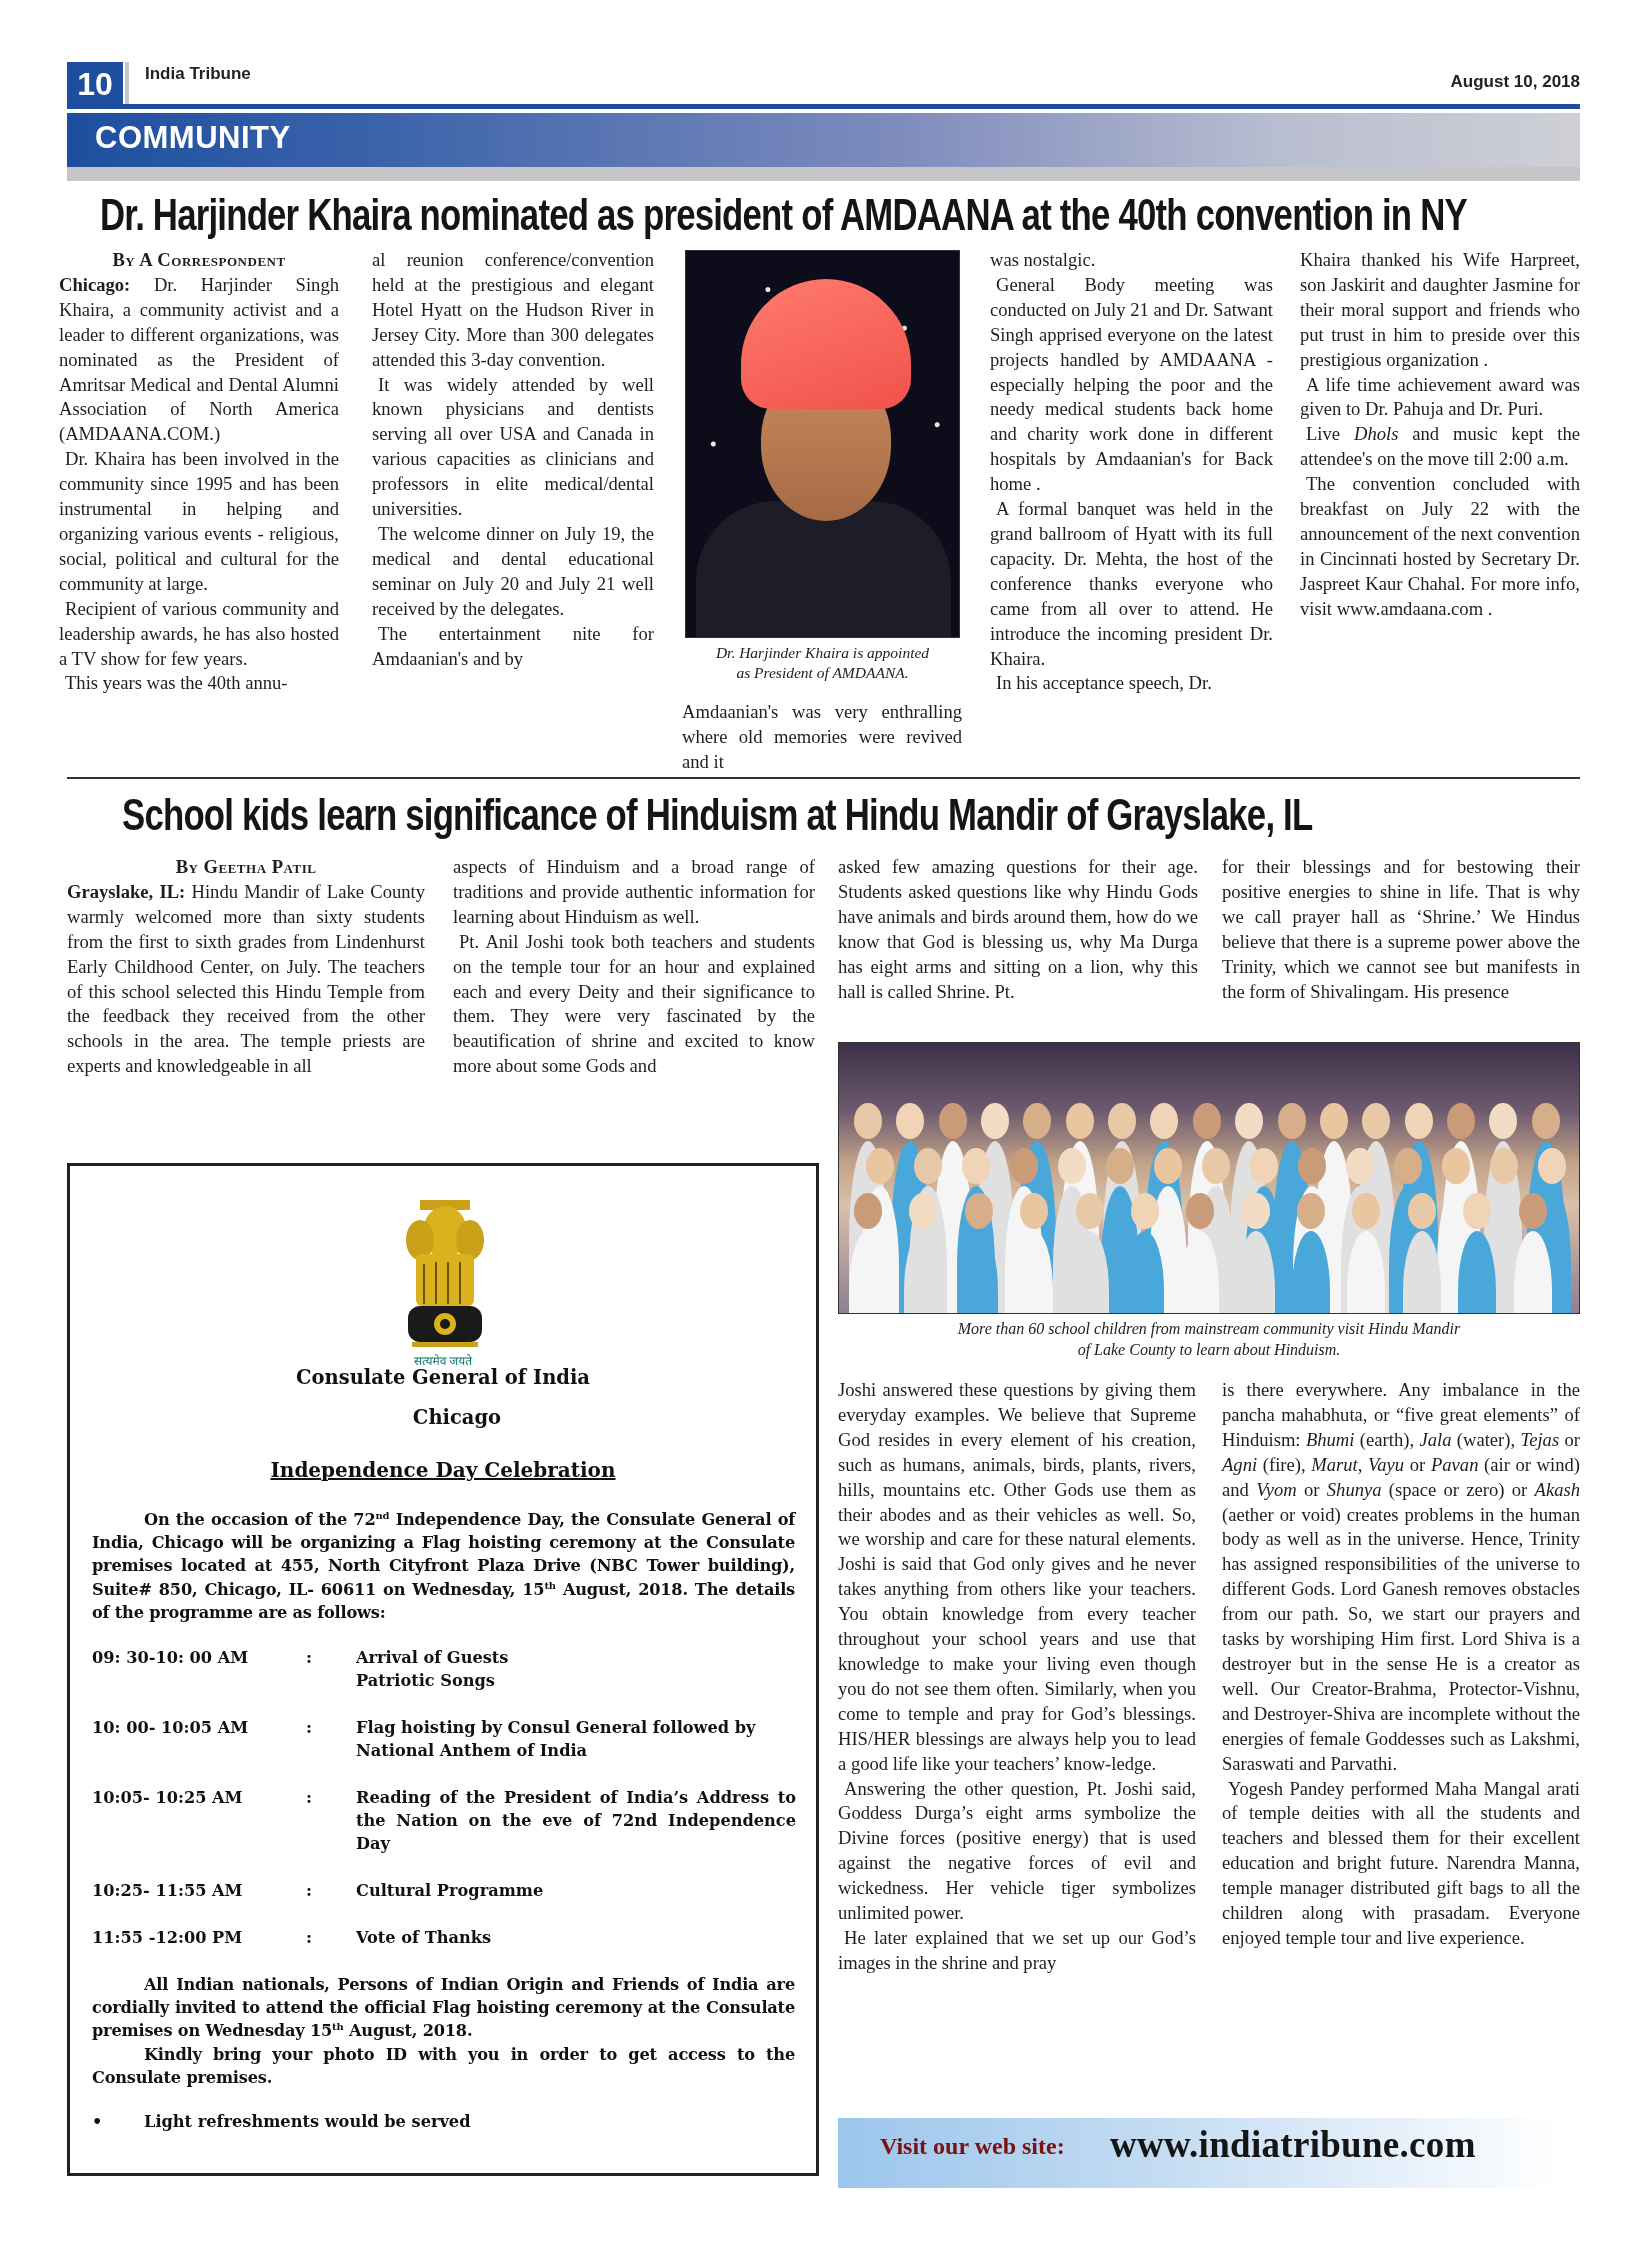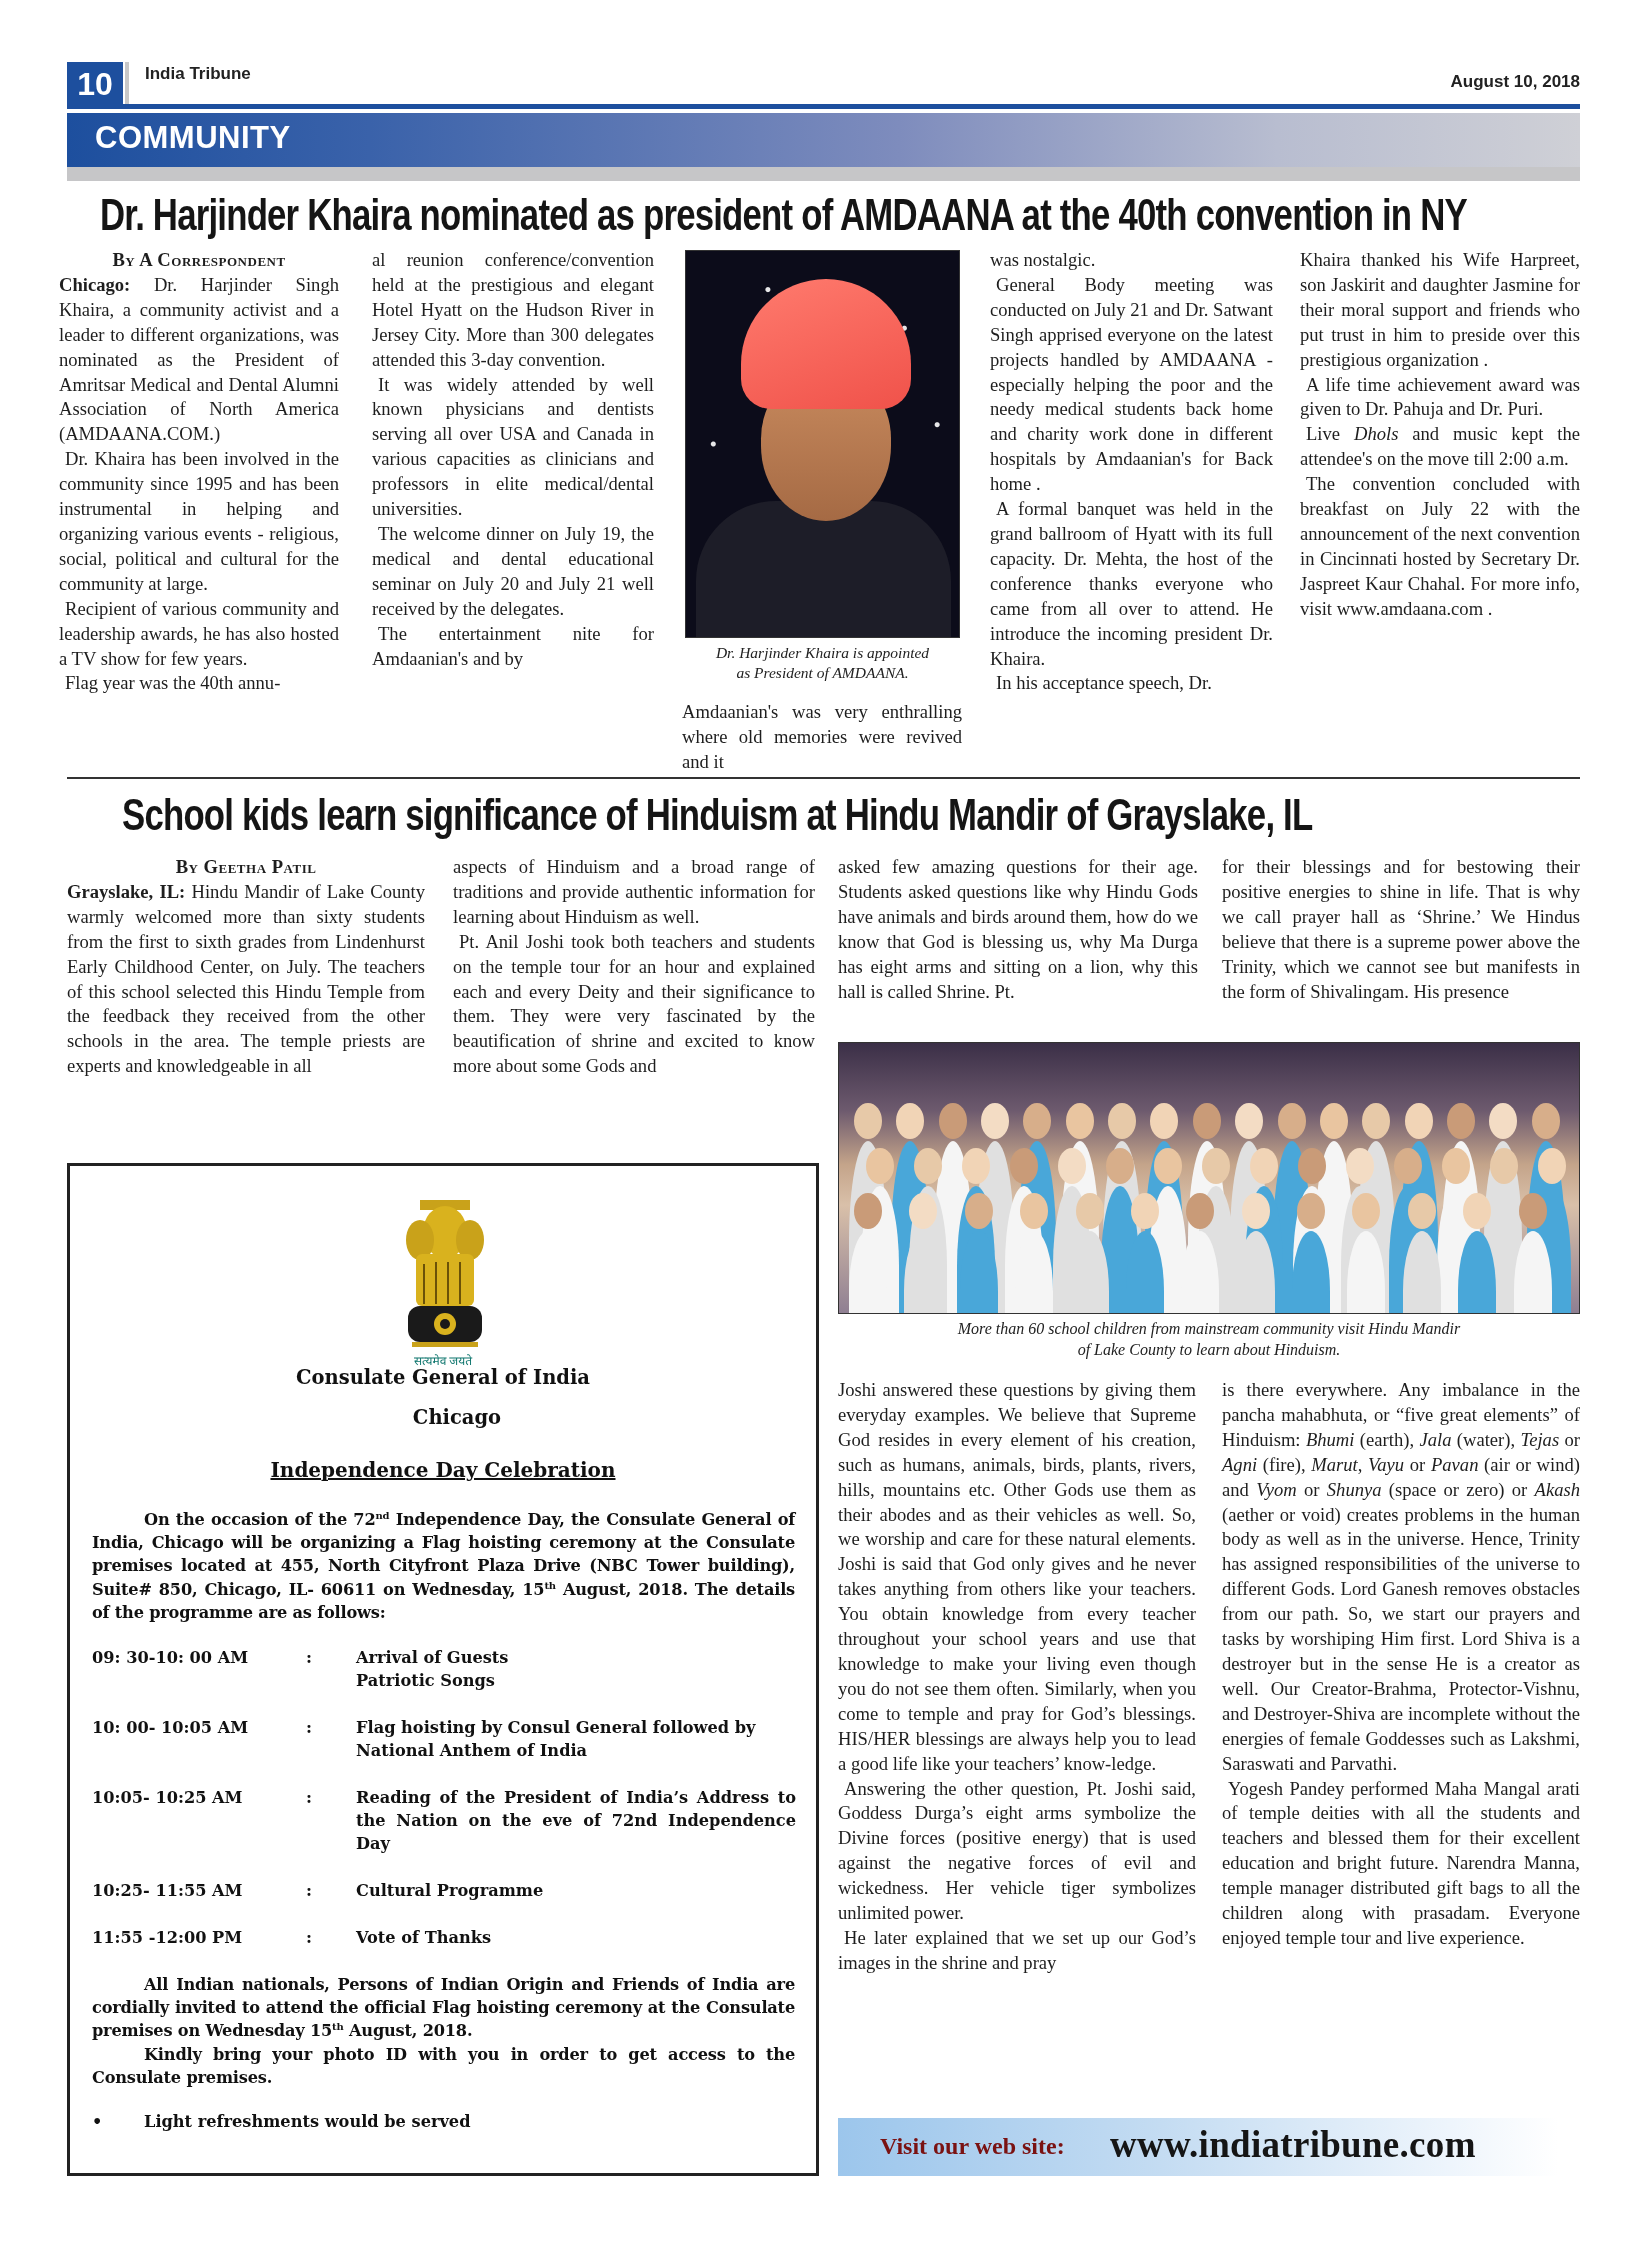--- a/index.html
+++ b/index.html
@@ -81,21 +81,21 @@
   .sched-colon { position: absolute; left: 214px; }
   .sched-desc { position: absolute; left: 264px; width: 440px; }
   .r1 { top: 480px; } .r2 { top: 550px; } .r3 { top: 620px; } .r4 { top: 713px; } .r5 { top: 760px; }
   .nb2 { top: 807px; }
   .nb3 { top: 877px; }
   .bullet-row { position: absolute; left: 22px; top: 946px; font-family: "DejaVu Serif", serif; font-weight: bold; font-size: 16.2px; color: #111; }
   .bullet-row .dot { display: inline-block; width: 52px; }
   sup { font-size: 10px; vertical-align: super; line-height: 0; }
 
   
-  .web-banner { left: 838px; top: 2118px; width: 720px; height: 58px;
+  .web-banner { left: 838px; top: 2118px; width: 720px; height: 70px;
     background: linear-gradient(to right, #9cc6ec 0%, #c4dcf2 45%, #eef5fc 85%, #ffffff 100%); }
   .web-label { position: absolute; left: 42px; top: 15px; font-weight: bold; font-size: 24px; color: #7a1212; }
   .web-url { position: absolute; left: 272px; top: 5px; font-weight: bold; font-size: 37px; color: #151515; letter-spacing: 0.3px; }
 </style>
 </head>
 <body>
 
 <div class="abs page-num">10</div>
 <div class="abs page-num-edge"></div>
 <div class="abs pub-name">India Tribune</div>
@@ -105,21 +105,21 @@
 <div class="abs section-label">COMMUNITY</div>
 <div class="abs grey-strip"></div>
 
 <div class="abs headline h1">Dr. Harjinder Khaira nominated as president of AMDAANA at the 40th convention in NY</div>
 
 <div class="abs col a1c1">
   <p class="byline">By A Correspondent</p>
   <p class="first"><span class="dateline">Chicago:</span> <span>Dr. Harjinder Singh Khaira, a community activist and a leader to different organizations, was nominated as the President of Amritsar Medical and Dental Alumni Association of North America (AMDAANA.COM.)</span></p>
   <p>Dr. Khaira has been involved in the community since 1995 and has been instrumental in helping and organizing various events - religious, social, political and cultural for the community at large.</p>
   <p>Recipient of various community and leadership awards, he has also hosted a TV show for few years.</p>
-  <p>Flag year was the 40th annu-</p>
+  <p>This years was the 40th annu-</p>
 </div>
 
 <div class="abs col a1c2">
   <p class="first">al reunion conference/convention held at the prestigious and elegant Hotel Hyatt on the Hudson River in Jersey City. More than 300 delegates attended this 3-day convention.</p>
   <p>It was widely attended by well known physicians and dentists serving all over USA and Canada in various capacities as clinicians and professors in elite medical/dental universities.</p>
   <p>The welcome dinner on July 19, the medical and dental educational seminar on July 20 and July 21 well received by the delegates.</p>
   <p>The entertainment nite for Amdaanian's and by</p>
 </div>
 
 <div class="abs photo1">

